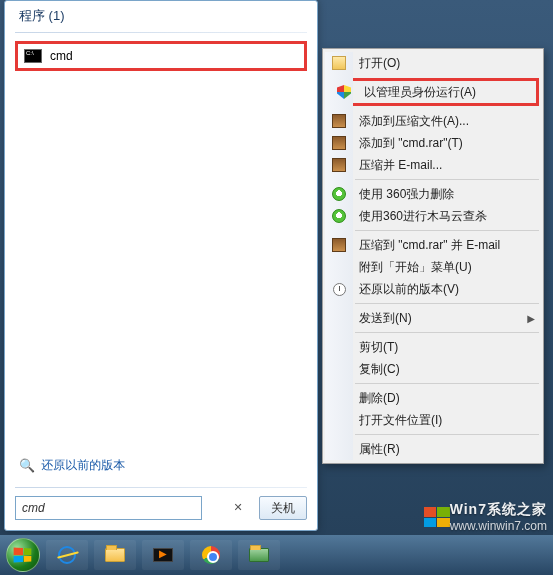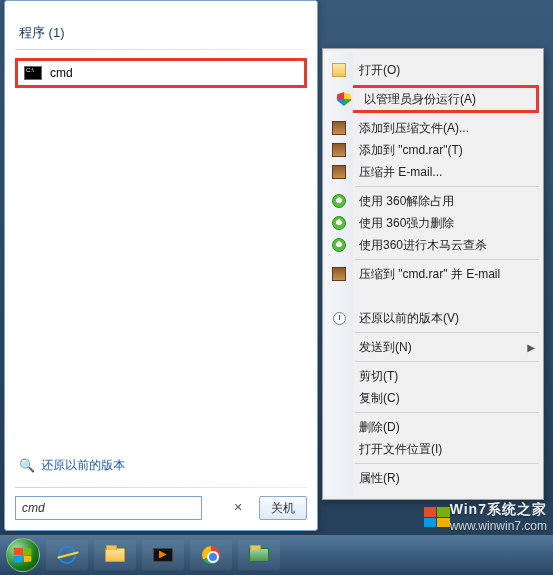--- a/index.html
+++ b/index.html
@@ -12,21 +12,21 @@
   }
 
   .start-panel {
     position: absolute; left: 4px; top: 0;
     width: 314px; height: 531px;
     background: #fff; border: 1px solid #7aa5c9;
     border-radius: 3px;
     box-shadow: 0 0 8px rgba(0,0,0,.3);
   }
   .start-header {
-    padding: 23px 14px 4px;
+    padding: 6px 14px 4px;
   }
   .hdr-label { color: #1e3e66; font-size: 13px; }
   .divider { height: 1px; background: linear-gradient(90deg,#c7d6e8,#e8eff7); margin: 3px 10px 0 10px; }
 
   .program-row-wrap {
     margin: 8px 10px;
     border: 3px solid #e53935;
     padding: 0;
     height: 30px;
     display: flex; align-items: center;
@@ -76,21 +76,21 @@
     font-size: 12px; color: #333;
   }
 
   
   .context-menu {
     position: absolute; left: 322px; top: 48px;
     width: 222px;
     background: #f0f0f0;
     border: 1px solid #a0a0a0;
     box-shadow: 2px 3px 8px rgba(0,0,0,.35);
-    padding: 10px 2px;
+    padding: 3px 2px;
   }
   .cm-iconcol {
     position: absolute; left: 2px; top: 3px; bottom: 3px; width: 28px;
     background: linear-gradient(90deg,#f4f6fa,#e9edf3);
   }
   .cm-item {
     position: relative; height: 22px;
     display: flex; align-items: center;
     padding-left: 34px; padding-right: 18px;
     color: #222; cursor: default; font-size: 12px;
@@ -251,45 +251,40 @@
       </span>
     <span>压缩并 E-mail...</span>
   </div>
 
   <div class="cm-sep"></div>
 
   <div class="cm-item">
     <span class="ic">
         <span class="ic-360"></span>
       </span>
-    <span>使用 360解除占用</span>
+    <span>使用 360强力删除</span>
   </div>
   <div class="cm-item">
     <span class="ic">
         <span class="ic-360"></span>
       </span>
-    <span>使用 360强力删除</span>
-  </div>
-  <div class="cm-item">
-    <span class="ic">
-        <span class="ic-360"></span>
-      </span>
     <span>使用360进行木马云查杀</span>
   </div>
 
   <div class="cm-sep"></div>
 
   <div class="cm-item">
     <span class="ic">
         <span class="ic-rar"></span>
       </span>
     <span>压缩到 "cmd.rar" 并 E-mail</span>
   </div>
   <div class="cm-item">
     <span class="ic ic-pin"></span>
+    <span>附到「开始」菜单(U)</span>
   </div>
   <div class="cm-item">
     <span class="ic">
         <span class="ic-clock"></span>
       </span>
     <span>还原以前的版本(V)</span>
   </div>
 
   <div class="cm-sep"></div>
 

